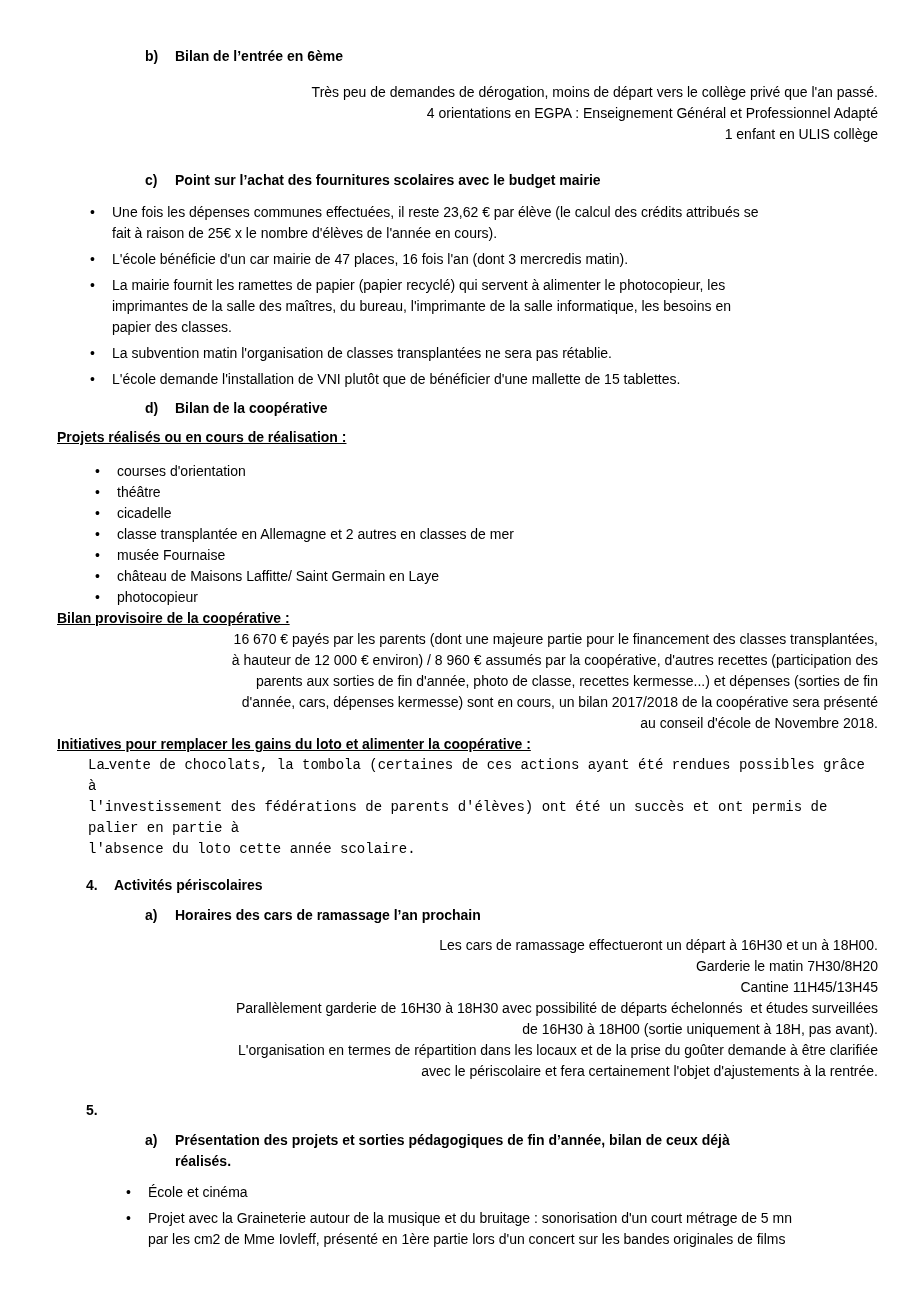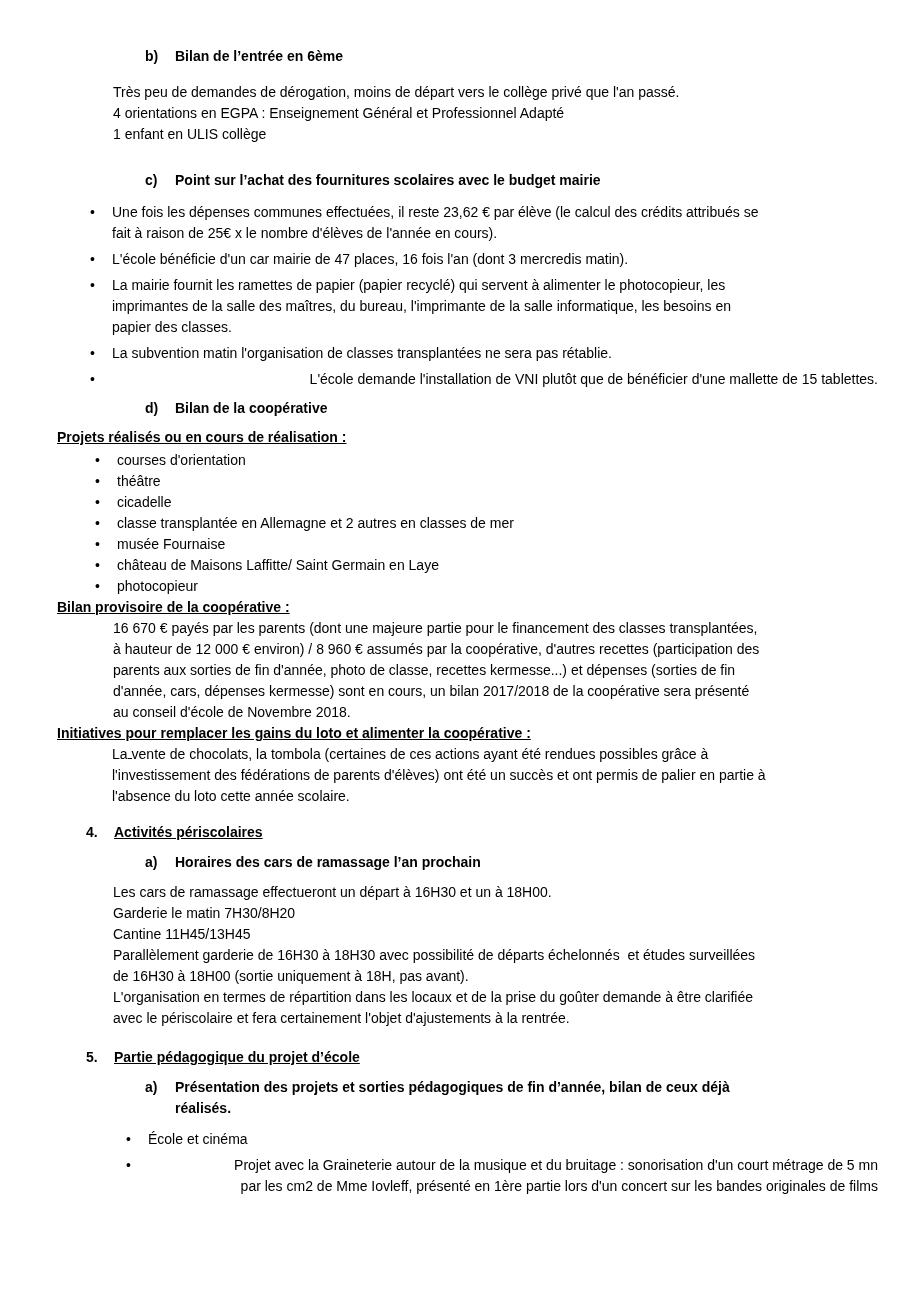--- a/index.html
+++ b/index.html
@@ -16,42 +16,42 @@
   .page { padding-top: 46px; }
 
   
   .hl { display: flex; font-weight: bold; margin-left: 145px; margin-right: 30px; }
   .hl .lt { width: 30px; flex: none; }
   .hl .tx { white-space: pre-wrap; }
 
   
   .hn { display: flex; font-weight: bold; margin-left: 86px; }
   .hn .lt { width: 28px; flex: none; }
-  .hn .tx { text-decoration: underline; }
+  .hn .tx { }
 
   
   .uh { margin-left: 57px; font-weight: bold; text-decoration: underline; }
 
   
-  .para { white-space: pre-wrap; margin-left: 113px; margin-right: 20px; }
-  .para-init { white-space: pre-wrap; margin-left: 112px; margin-right: 20px; }
+  .para { white-space: pre-wrap; margin-left: 113px; margin-right: 20px; text-align: right; }
+  .para-init { white-space: pre-wrap; margin-left: 88px; margin-right: 20px; font-family: Liberation Mono, monospace; }
 
   
   ul { list-style: none; margin: 0; padding: 0; }
   li { position: relative; white-space: pre-wrap; padding-left: 24px; margin-right: 20px; }
   li::before { content: "\2022"; position: absolute; left: 2px; top: 0; }
   .ul-a li { margin-left: 88px; }
   .ul-b li { margin-left: 93px; }
   .spaced li { margin-bottom: 5px; }
-  .spaced li:last-child { margin-bottom: 0; text-align: right; }
+  .spaced li:last-child { margin-bottom: 0; }
 
   
   .usp { display: inline-block; width: 4px; height: 13px; border-bottom: 1px solid #000; }
 
-  .mt3  { margin-top: 2px; }
+  .mt3  { margin-top: 13px; }
   .mt8  { margin-top: 8px; }
   .mt9  { margin-top: 9px; }
   .mt10 { margin-top: 10px; padding-left: 36px; }
   .mt11 { margin-top: 11px; }
   .mt15 { margin-top: 15px; }
   .mt18 { margin-top: 18px; }
   .mt25 { margin-top: 25px; }
 </style>
 </head>
 <body>
@@ -127,21 +127,20 @@
   <div class="para mt9">Les cars de ramassage effectueront un départ à 16H30 et un à 18H00.
 Garderie le matin 7H30/8H20
 Cantine 11H45/13H45
 Parallèlement garderie de 16H30 à 18H30 avec possibilité de départs échelonnés  et études surveillées
 de 16H30 à 18H00 (sortie uniquement à 18H, pas avant).
 L'organisation en termes de répartition dans les locaux et de la prise du goûter demande à être clarifiée
 avec le périscolaire et fera certainement l'objet d'ajustements à la rentrée.</div>
 
   <div class="hn mt18">
       <span class="lt">5.</span>
-      <span class="tx">Partie pédagogique du projet d’école</span>
     </div>
 
   <div class="hl mt9">
       <span class="lt">a)</span>
       <span class="tx">Présentation des projets et sorties pédagogiques de fin d’année, bilan de ceux déjà
 réalisés.</span>
     </div>
 
   <ul class="ul-a spaced mt10">
     <li>École et cinéma</li>

